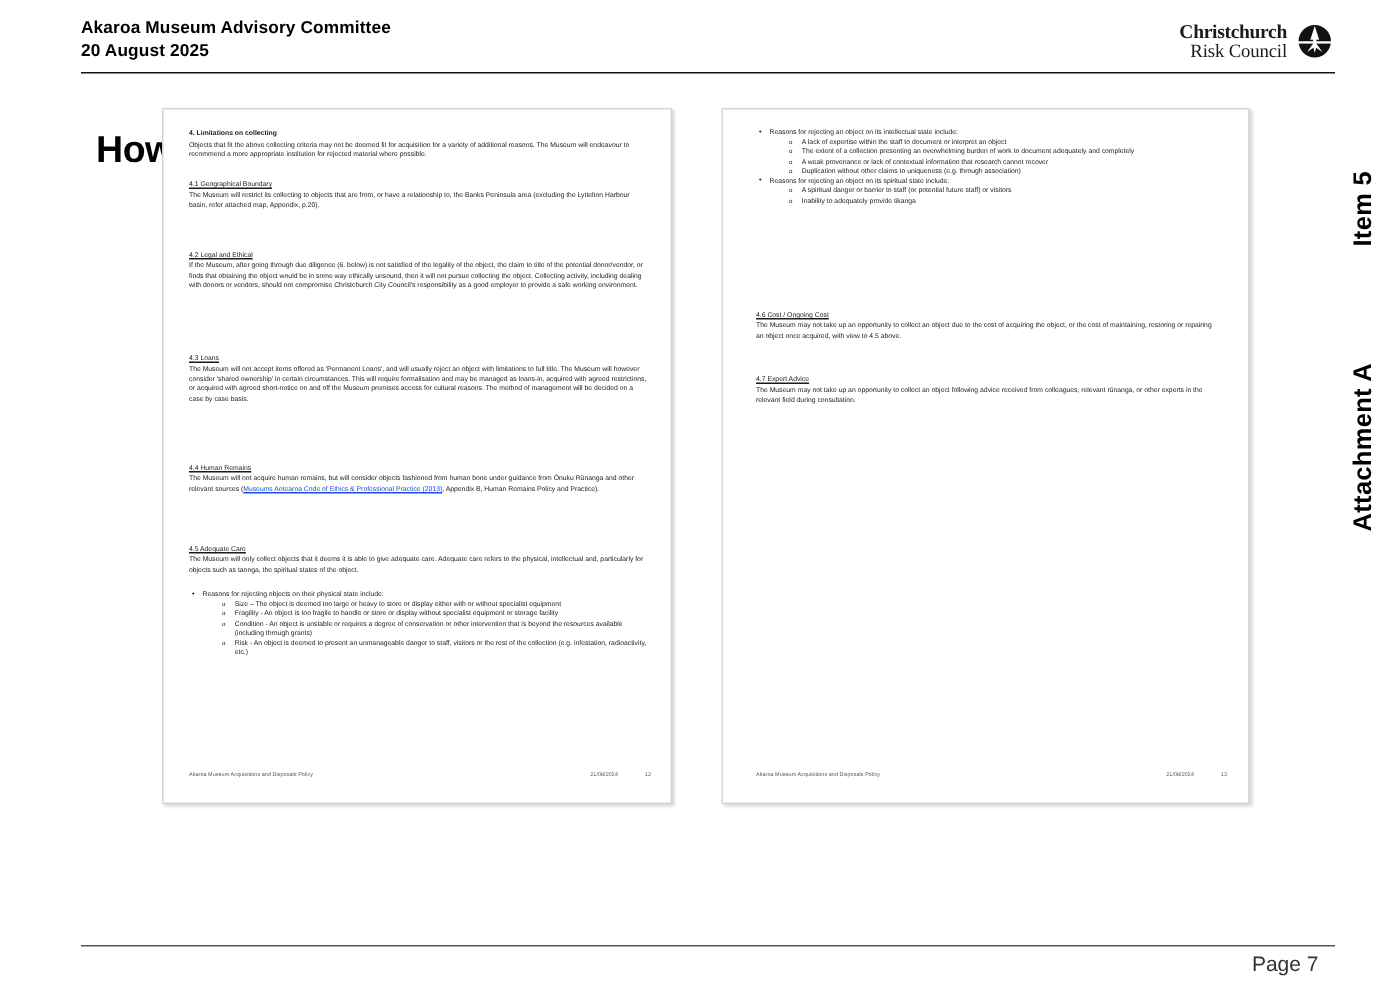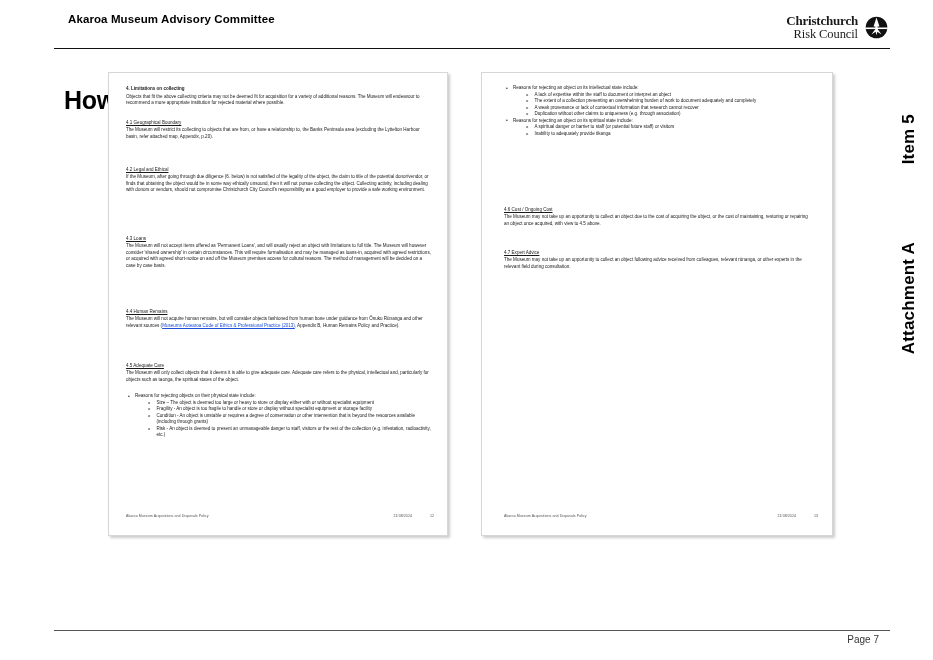--- a/index.html
+++ b/index.html
@@ -6,21 +6,21 @@
   html, body {
     width: 933px; height: 660px;
     background: #ffffff;
     font-family: "Liberation Sans", sans-serif;
     overflow: hidden;
   }
   .page-root { position: relative; width: 933px; height: 660px; background: #fff; }
 
   
   .header { position: absolute; left: 54px; top: 12px; width: 836px; height: 38px; }
-  .header-title-block { position: absolute; left: 14px; top: 0; }
+  .header-title-block { position: absolute; left: 0; top: 0; }
   .hdr-line { font-size: 11.5px; font-weight: bold; color: #000; line-height: 15px; letter-spacing: .1px; }
 
   .logo-block { position: absolute; right: 0; top: 2px; display: flex; align-items: center; gap: 5px; }
   .logo-text { text-align: right; font-family: "Liberation Serif", serif; color: #1b1b1b; }
   .logo-text .l1 { font-size: 13px; font-weight: bold; line-height: 13px; letter-spacing: -.2px; }
   .logo-text .l2 { font-size: 12.5px; line-height: 14px; letter-spacing: -.1px; }
   .logo-mark { width: 27px; height: 27px; }
 
   .header-rule { position: absolute; left: 54px; top: 48px; width: 836px; height: 0; border-top: 1.6px solid #111; }
 
@@ -86,31 +86,32 @@
     font-size: 17px; font-weight: bold; color: #000;
     letter-spacing: .2px; white-space: nowrap;
   }
   .rot.item { top: 44px; left: 6px; }
   .rot.attach { top: 172px; left: 6px; }
 
   
   .footer-rule { position: absolute; left: 54px; top: 630px; width: 836px; height: 0; border-top: 1.3px solid #555; }
   .footer-page {
     position: absolute; right: 54px; top: 634px;
-    font-size: 10px; color: #333;
+    font-size: 14px; color: #333;
   }
 </style>
 </head>
 <body>
 
 <div class="page-root">
 
   <div class="header">
     <div class="header-title-block">
       <div class="hdr-line">Akaroa Museum Advisory Committee</div>
+      <div class="hdr-line">20 August 2025</div>
     </div>
     <div class="logo-block">
       <div class="logo-text">
         <div class="l1">Christchurch</div>
         <div class="l2">Risk Council</div>
       </div>
       <svg class="logo-mark" viewBox="0 0 40 40">
         <circle cx="20" cy="20" r="16" fill="#111"></circle>
         <path d="M20 5 L24.4 18.5 L21.6 18.5 L21.6 22.2 L27.5 30.5 L21.3 26.4 L20 31.5 L18.7 26.4 L12.5 30.5 L18.4 22.2 L18.4 18.5 L15.6 18.5 Z" fill="#fff"></path>
         <rect x="3.6" y="20" width="32.8" height="2.3" fill="#fff"></rect>

